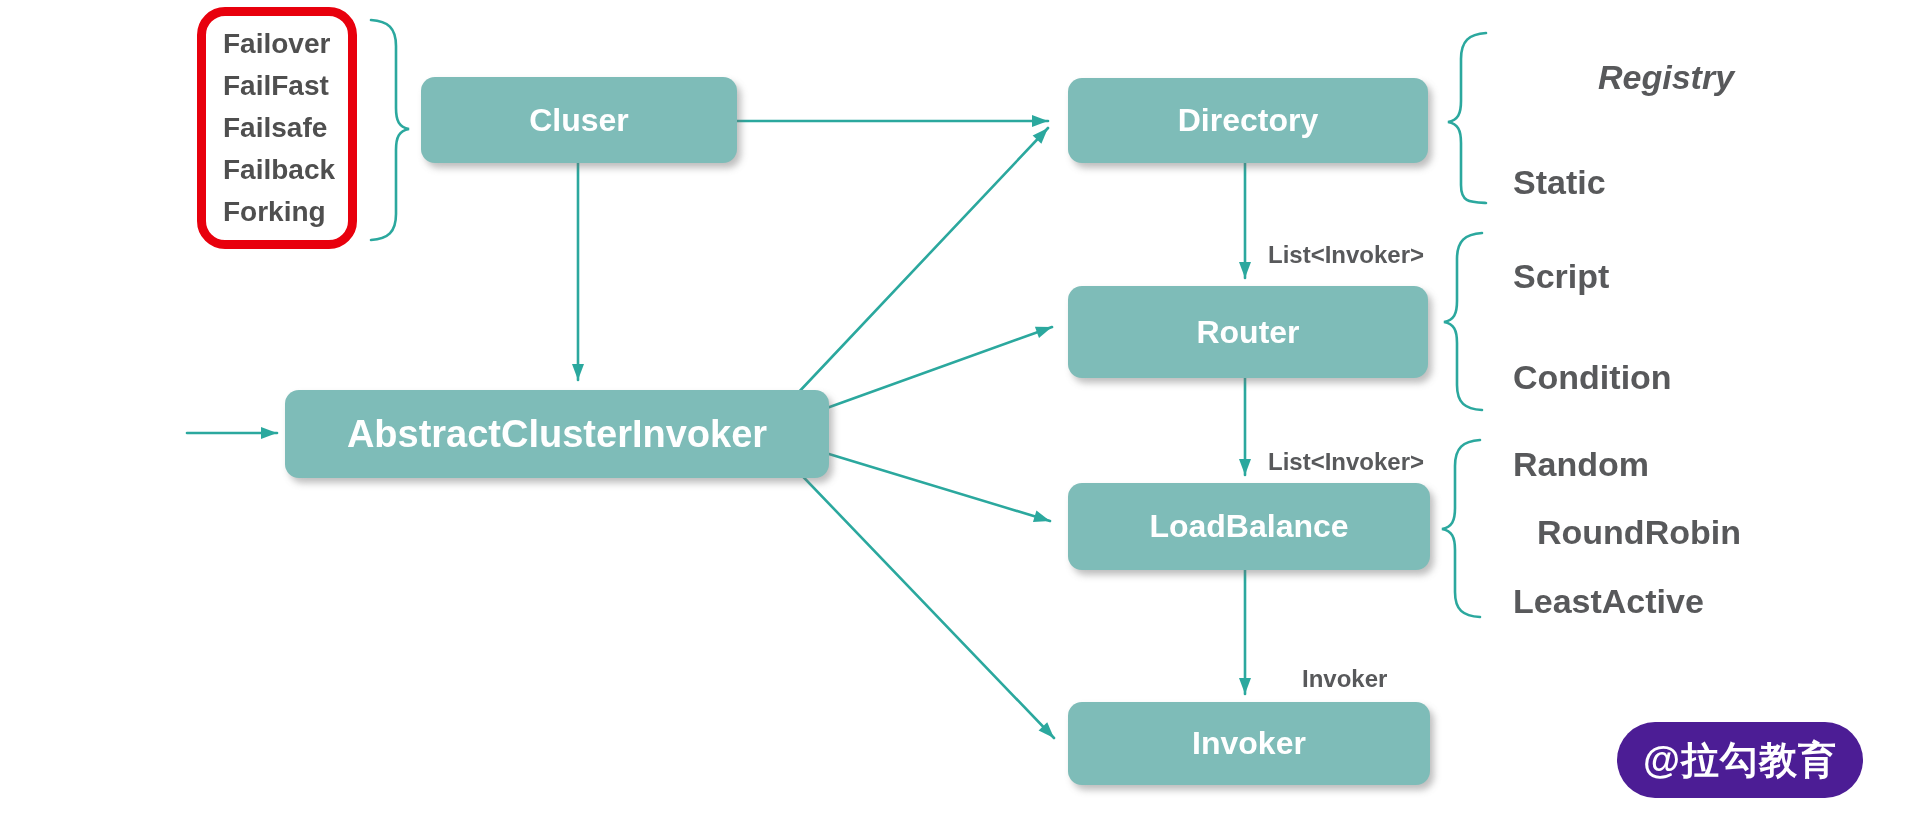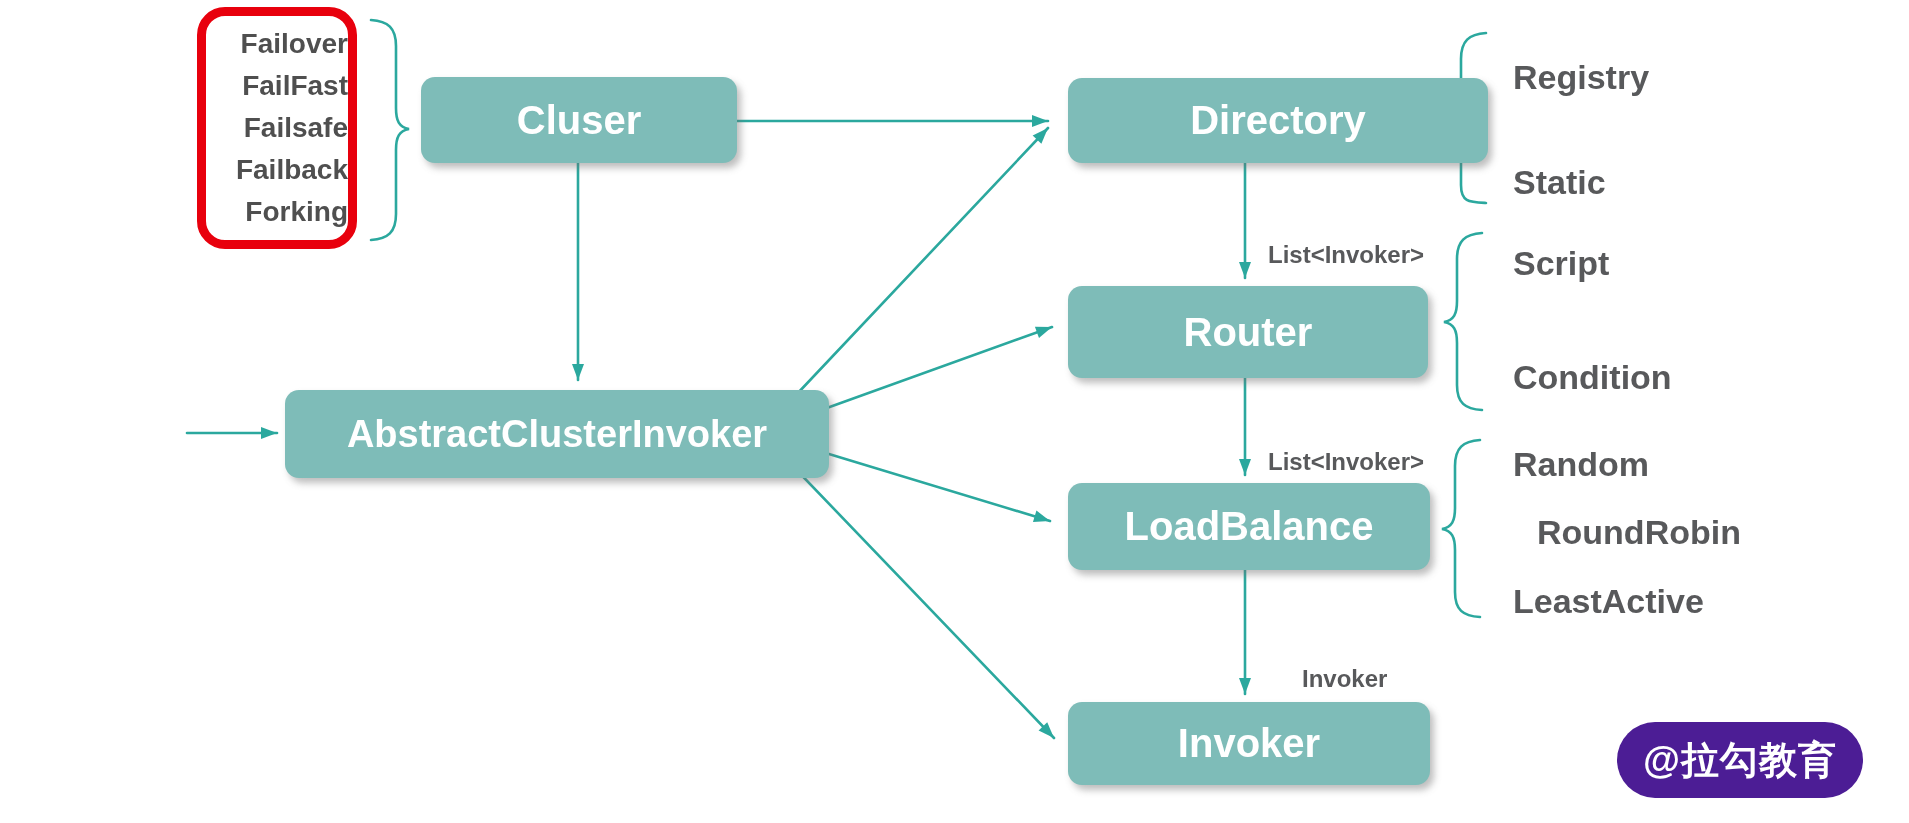--- a/index.html
+++ b/index.html
@@ -21,38 +21,37 @@
     width: 1909px;
     height: 823px;
   }
   .node {
     position: absolute;
     background: #7EBCB8;
     border-radius: 14px;
     box-shadow: 4px 5px 7px rgba(110,110,110,0.45);
     color: #ffffff;
     font-weight: bold;
-    font-size: 40px;
+    font-size: 32px;
     display: flex;
     align-items: center;
     justify-content: center;
     white-space: nowrap;
   }
   .fault-list {
     position: absolute;
     left: 197px; top: 7px;
     width: 160px; height: 242px;
     box-sizing: border-box;
     border: 9px solid #E8000D;
     border-radius: 28px;
     display: flex;
     flex-direction: column;
     justify-content: space-evenly;
     padding-left: 17px;
-    text-align: right;
   }
   .fault-item {
     font-size: 28px;
     font-weight: bold;
     color: #4F4F4F;
     line-height: 1;
     white-space: nowrap;
   }
   .side-label {
     position: absolute;
@@ -136,37 +135,37 @@
   <div class="fault-list">
     <div class="fault-item">Failover</div>
     <div class="fault-item">FailFast</div>
     <div class="fault-item">Failsafe</div>
     <div class="fault-item">Failback</div>
     <div class="fault-item">Forking</div>
   </div>
 
   <div class="node" style="left:421px; top:77px; width:316px; height:86px;">Cluser</div>
 
-  <div class="node" style="left:1068px; top:78px; width:420px; height:85px;">Directory</div>
+  <div class="node" style="left:1068px; top:78px; width:360px; height:85px;">Directory</div>
 
   <div class="node" style="left:1068px; top:286px; width:360px; height:92px;">Router</div>
 
   <div class="node" style="left:1068px; top:483px; width:362px; height:87px;">LoadBalance</div>
 
   <div class="node" style="left:1068px; top:702px; width:362px; height:83px;">Invoker</div>
 
   <div class="node" style="left:285px; top:390px; width:544px; height:88px; font-size:38px;">AbstractClusterInvoker</div>
 
   <div class="edge-label" style="left:1268px; top:241px;">List&lt;Invoker&gt;</div>
   <div class="edge-label" style="left:1268px; top:448px;">List&lt;Invoker&gt;</div>
   <div class="edge-label" style="left:1302px; top:665px;">Invoker</div>
 
-  <div class="side-label" style="left:1513px; top:57px;">Registry</div>
+  <div class="side-label" style="left:1598px; top:57px;font-style:italic;">Registry</div>
   <div class="side-label" style="left:1513px; top:162px;">Static</div>
-  <div class="side-label" style="left:1513px; top:243px;">Script</div>
+  <div class="side-label" style="left:1513px; top:256px;">Script</div>
   <div class="side-label" style="left:1513px; top:357px;">Condition</div>
   <div class="side-label" style="left:1513px; top:444px;">Random</div>
   <div class="side-label" style="left:1513px; top:512px;margin-left:24px;">RoundRobin</div>
   <div class="side-label" style="left:1513px; top:581px;">LeastActive</div>
 
   <div class="watermark">@拉勾教育</div>
 
 </div>
 
 </body></html>

